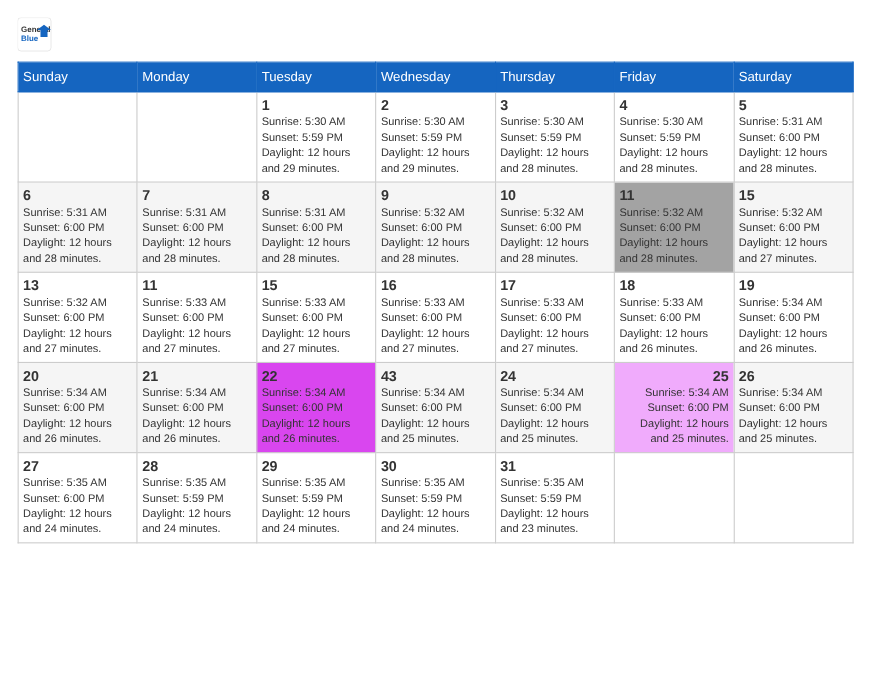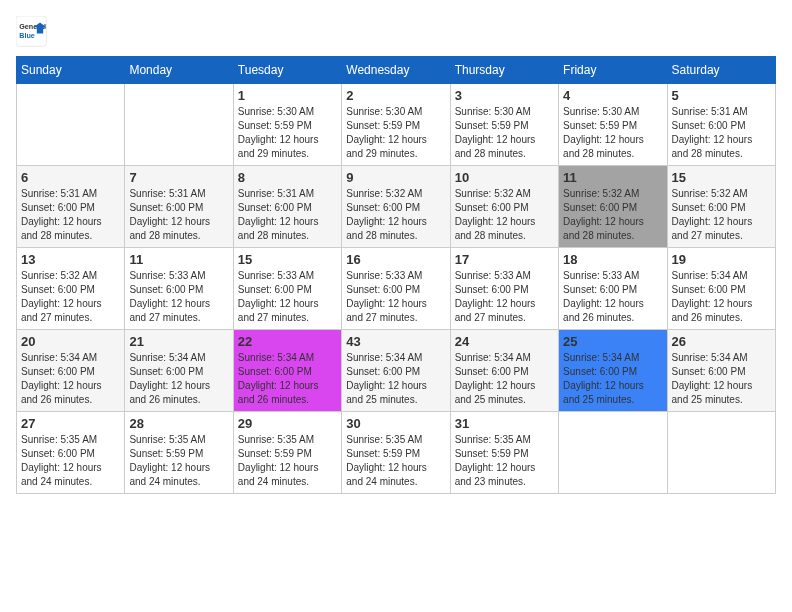--- a/index.html
+++ b/index.html
@@ -255,21 +255,21 @@
           <div class="day-info" style="white-space: pre-line;">Sunrise: 5:34 AM
 Sunset: 6:00 PM
 Daylight: 12 hours and 25 minutes.</div>
         </td>
         <td style="background: rgb(245, 245, 245);">
           <span class="day-num">24</span>
           <div class="day-info" style="white-space: pre-line;">Sunrise: 5:34 AM
 Sunset: 6:00 PM
 Daylight: 12 hours and 25 minutes.</div>
         </td>
-        <td style="background: #3b82f6;">
+        <td style="background: #f0abfc; text-align: right;">
           <span class="day-num">25</span>
           <div class="day-info" style="white-space: pre-line;">Sunrise: 5:34 AM
 Sunset: 6:00 PM
 Daylight: 12 hours and 25 minutes.</div>
         </td>
         <td style="background: rgb(245, 245, 245);">
           <span class="day-num">26</span>
           <div class="day-info" style="white-space: pre-line;">Sunrise: 5:34 AM
 Sunset: 6:00 PM
 Daylight: 12 hours and 25 minutes.</div>

